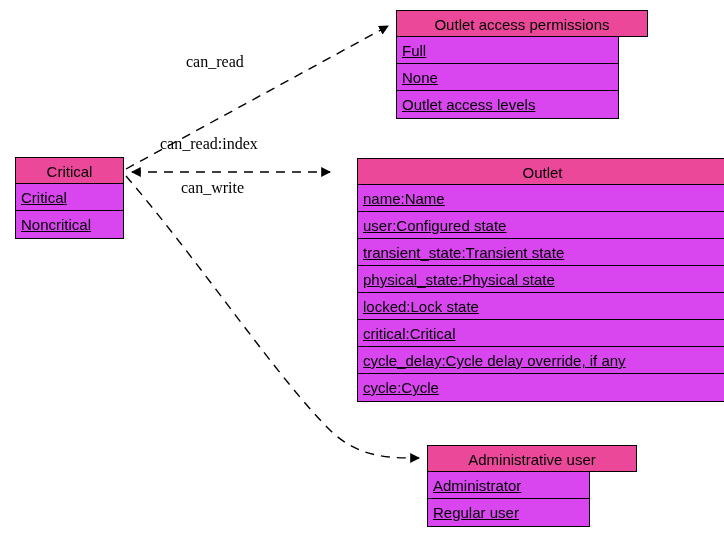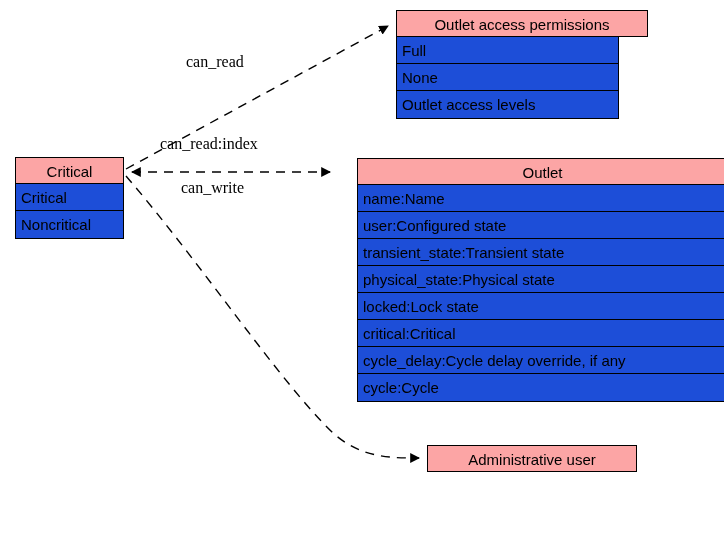--- a/index.html
+++ b/index.html
@@ -28,33 +28,34 @@
   }
   .entity {
     position: absolute;
     font-family: "Liberation Sans", sans-serif;
     font-size: 15px;
     color: #000000;
     line-height: 1;
   }
   .entity-header {
     border: 1px solid #000000;
-    background: #fca5a5;
+    background: #ec4899;
     height: 27px;
     line-height: 27px;
     text-align: center;
     padding: 0 5px;
     box-sizing: border-box;
     white-space: nowrap;
   }
   .entity-rows {
     border: 1px solid #000000;
     border-top: none;
-    background: #1d4ed8;
+    background: #d946ef;
     box-sizing: border-box;
+    text-decoration: underline;
   }
   .entity-row {
     height: 27px;
     line-height: 27px;
     padding: 0 5px;
     box-sizing: border-box;
     border-bottom: 1px solid #000000;
     white-space: nowrap;
     text-align: left;
   }
@@ -139,19 +140,23 @@
       <div class="entity-row">physical_state:Physical state</div>
       <div class="entity-row">locked:Lock state</div>
       <div class="entity-row">critical:Critical</div>
       <div class="entity-row">cycle_delay:Cycle delay override, if any</div>
       <div class="entity-row">cycle:Cycle</div>
     </div>
   </div>
 
   <div class="entity" id="entity-admin-user">
     <div class="entity-header">Administrative user</div>
+    <div class="entity-rows">
+      <div class="entity-row">Administrator</div>
+      <div class="entity-row">Regular user</div>
+    </div>
   </div>
 
   <div class="edge-label" id="label-can-read">can_read</div>
   <div class="edge-label" id="label-can-read-index">can_read:index</div>
   <div class="edge-label" id="label-can-write">can_write</div>
 
 </div>
 
 </body></html>

